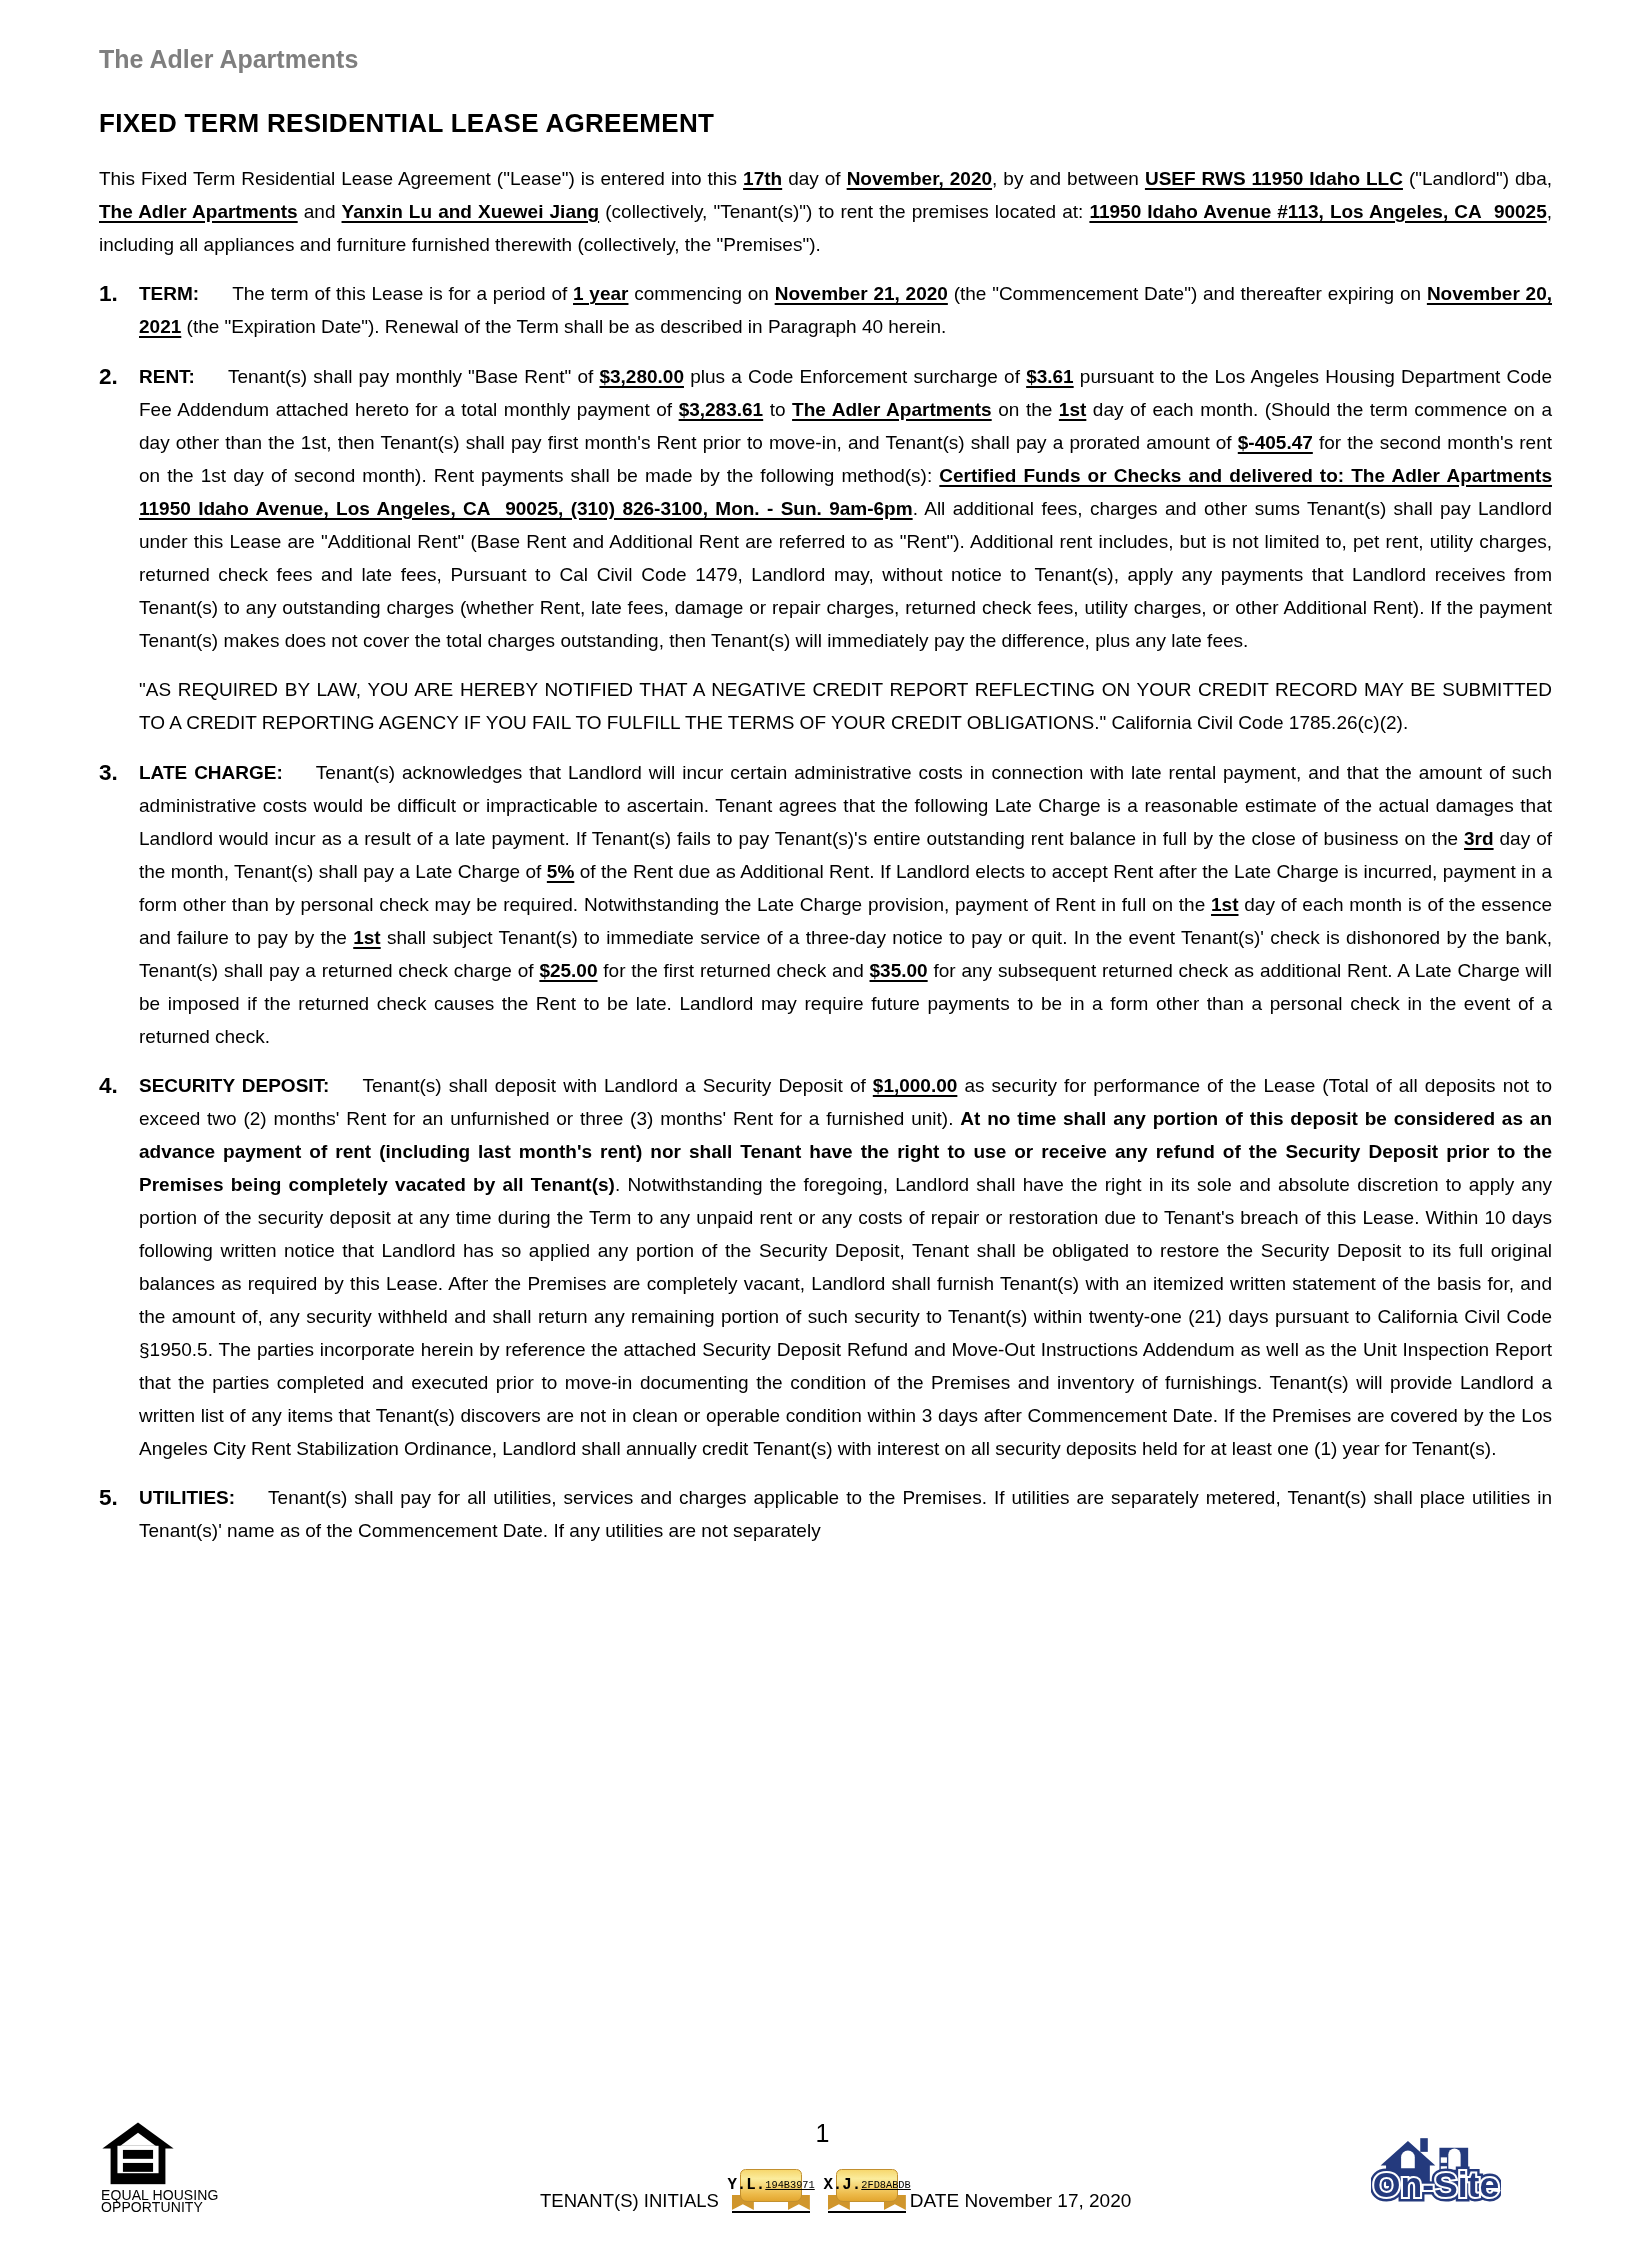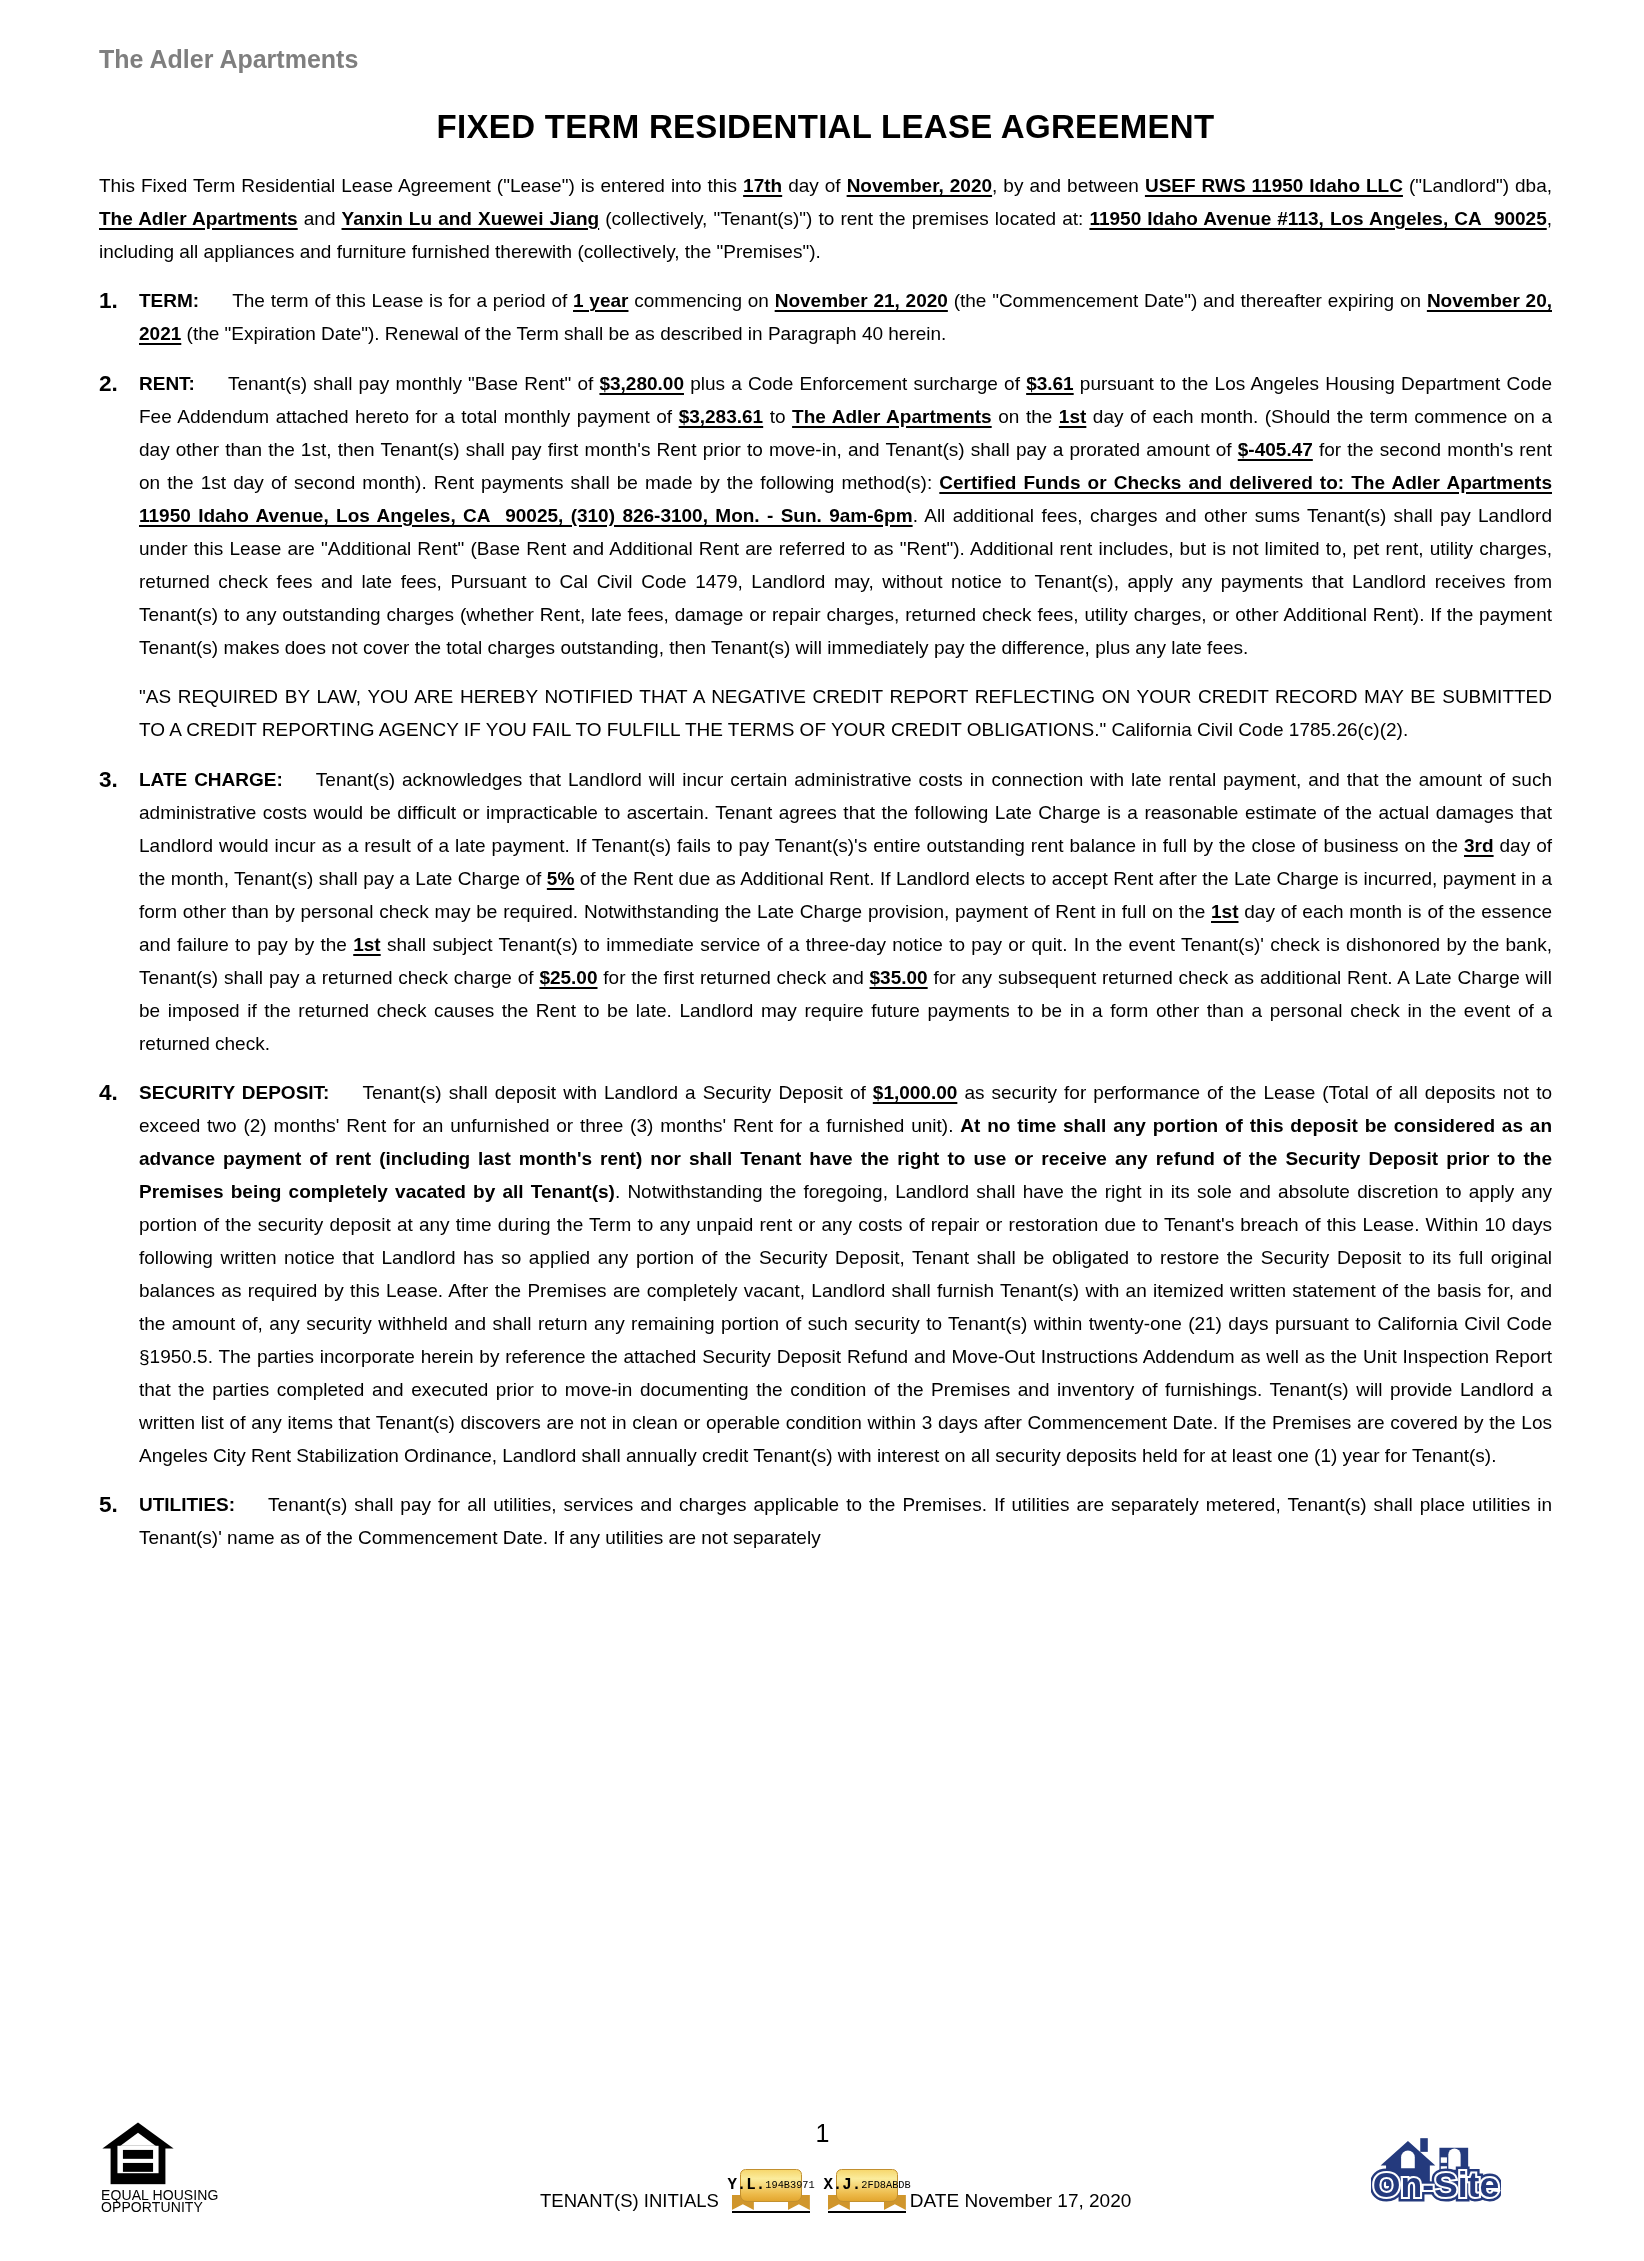--- a/index.html
+++ b/index.html
@@ -14,22 +14,21 @@
   }
   .content{padding:4px 93px 0 99px;}
   .property-header{
     padding-top:41px;
     font-size:25px;
     font-weight:bold;
     color:#7f7f7f;
   }
   .doc-title{
     margin:34px 0 0 0;
-    text-align:center;
-    font-size:33px;
+    font-size:26px;
     font-weight:bold;
     letter-spacing:0.3px;
   }
   .para{
     margin:0;
     font-size:19px;
     line-height:33px;
     text-align:justify;
   }
   .intro{margin-top:23px;}
@@ -77,21 +76,21 @@
   .panel{
     position:absolute;left:8.2px;top:0;width:62px;height:33px;
     box-sizing:border-box;
     background:linear-gradient(180deg,#f6d76e 0%,#fbec9c 28%,#edba49 78%,#e3a62f 100%);
     border:1.4px solid #c2902f;
     border-radius:5.5px 5.5px 6.9px 6.9px;
     display:flex;flex-direction:row;align-items:center;justify-content:center;
     z-index:1;
   }
   .st-init{font-family:"Liberation Mono", monospace;font-weight:bold;font-size:15.8px;line-height:16.4px;}
-  .st-code{font-family:"Liberation Mono", monospace;font-size:10.3px;line-height:11px;}
+  .st-code{font-family:"Liberation Mono", monospace;font-size:10.3px;line-height:11px;text-decoration:underline;}
   .stamp-line{position:absolute;left:0;bottom:0;width:78px;height:0;border-bottom:2.1px solid #000;}
   .date-wrap{font-size:19px;line-height:20.6px;margin-left:4px;padding-bottom:1.4px;white-space:nowrap;}
   .onsite-logo{position:absolute;left:1371px;top:2123px;width:130px;height:81px;}
 </style>
 </head>
 <body>
 
 <div class="page">
   <div class="content">
     <div class="property-header">The Adler Apartments</div>

